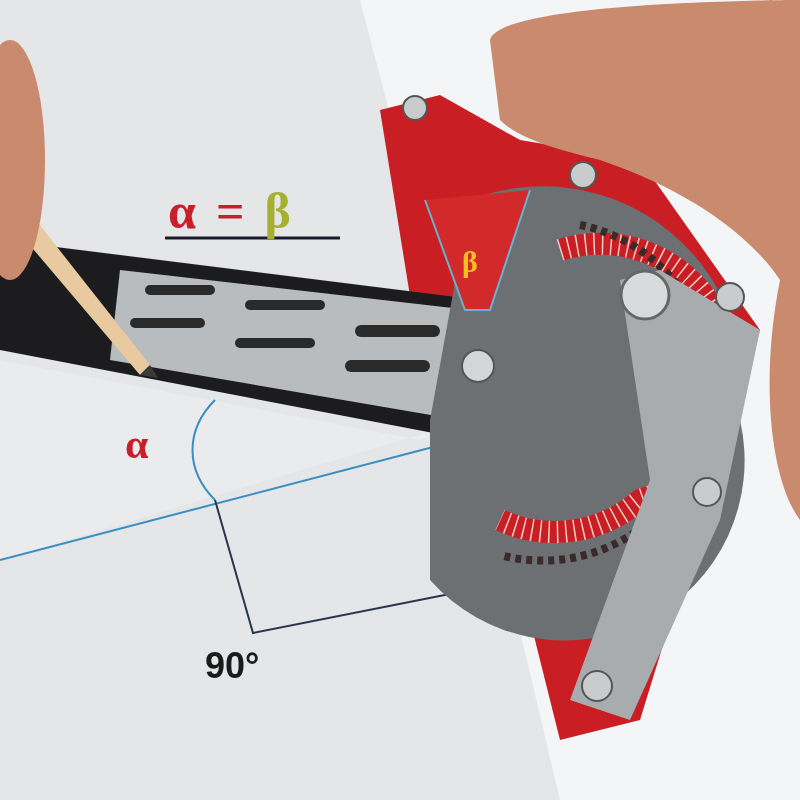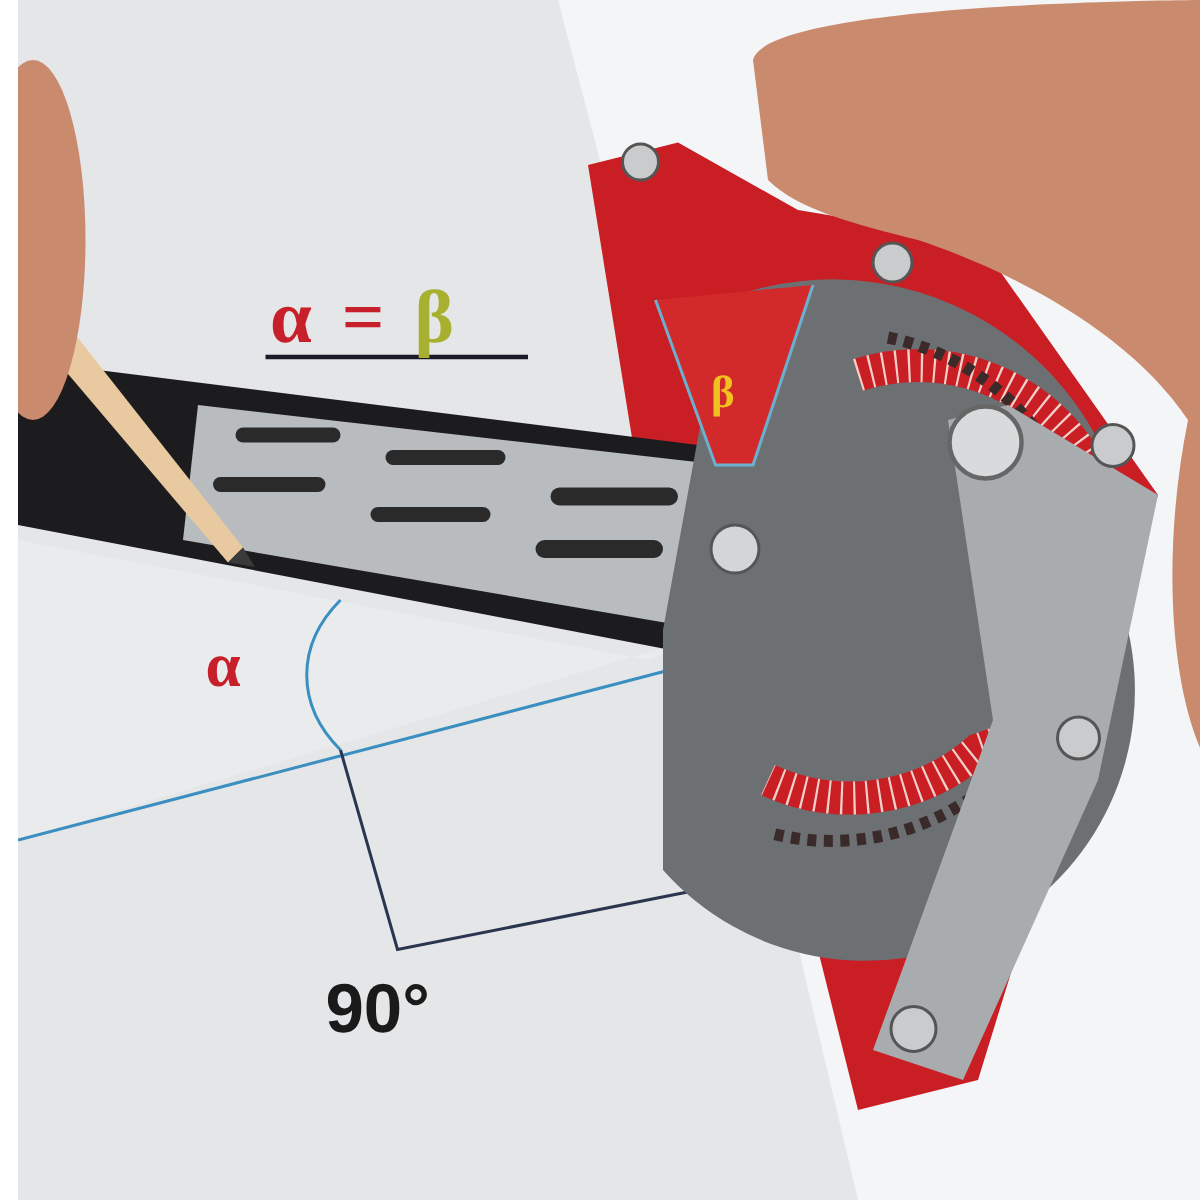--- a/index.html
+++ b/index.html
@@ -1,25 +1,25 @@
 <!DOCTYPE html>
 <html><head>
   <meta charset="utf-8">
   <style>
     html, body { margin: 0; padding: 0; }
     body { width: 800px; height: 800px; overflow: hidden; background: #ffffff; font-family: "Liberation Sans", sans-serif; }
-    .stage { position: relative; width: 704px; height: 800px; margin-left: 12px; }
+    .stage { position: relative; width: 704px; height: 800px; }
     svg { position: absolute; left: 0; top: 0; }
     .label { position: absolute; font-weight: bold; }
     .formula { left: 168px; top: 182px; font-family: "Liberation Serif", serif; font-size: 50px; letter-spacing: 6px; }
     .formula .alpha { color: #c8202a; }
     .formula .eq { color: #c8202a; margin: 0 14px; }
     .formula .beta { color: #a8b030; }
     .alpha-label { left: 125px; top: 420px; font-family: "Liberation Serif", serif; font-size: 42px; color: #c8202a; }
-    .angle-label { left: 205px; top: 645px; font-size: 46px; color: #1a1a1a; text-align: right; }
+    .angle-label { left: 205px; top: 645px; font-size: 36px; color: #1a1a1a; text-align: right; }
     .beta-label { left: 462px; top: 245px; font-family: "Liberation Serif", serif; font-size: 30px; color: #f2c020; }
   </style>
 </head>
 <body>
 
 <div class="stage">
   <svg width="800" height="800" viewBox="0 0 800 800">
 
     <rect x="0" y="0" width="800" height="800" fill="#f4f5f6"></rect>
     <polygon points="0,0 360,0 470,420 560,800 0,800" fill="#e4e6e8"></polygon>

